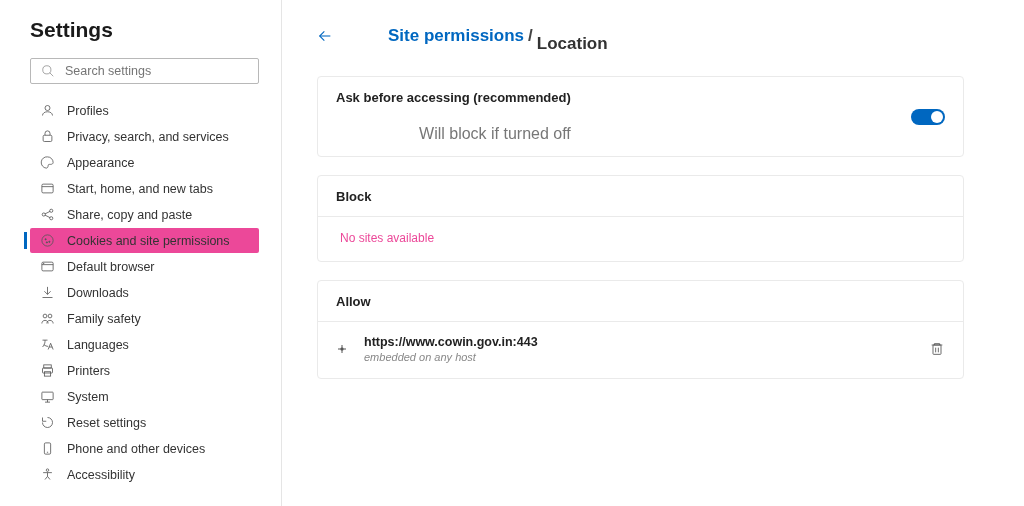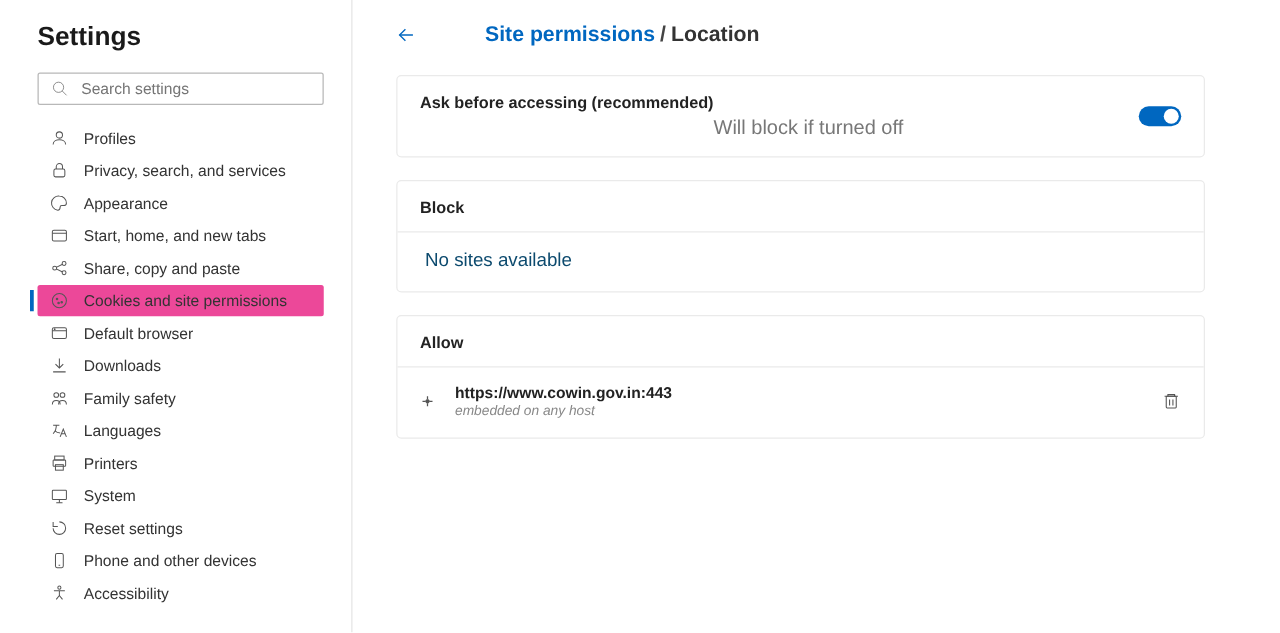--- a/index.html
+++ b/index.html
@@ -67,54 +67,54 @@
   padding: 18px 60px 0 35px;
   overflow-y: auto;
 }
 .breadcrumb {
   display: flex; align-items: center; margin-bottom: 22px;
 }
 .breadcrumb .back { width: 16px; height: 16px; margin-right: 14px; cursor:pointer; }
 .breadcrumb .back svg { stroke: #0067c0; fill:none; stroke-width:1.6; }
 .breadcrumb .link { color: #0067c0; font-size: 17px; font-weight:600;margin-left:41px; }
 .breadcrumb .sep { color: #444; font-size: 17px; margin: 0 4px; font-weight:600;}
-.breadcrumb .current { color: #333; font-size: 17px; font-weight:600;}
+.breadcrumb .current { color: #333; font-size: 17px; font-weight:600;margin-top:16px;}
 
 .card {
   border: 1px solid #eaeaea;
   border-radius: 4px;
   margin-bottom: 18px;
   background:#fff;
 }
 .card-row {
   padding: 13px 18px;
   display: flex;
   align-items: center;
   justify-content: space-between;
 }
-.card-row .texts { display:flex; flex-direction:row;text-align:right; }
+.card-row .texts { display:flex; flex-direction:column;text-align:right; }
 .label-strong { font-size: 13px; font-weight: 600; color: #222; }
 .label-sub { font-size: 16px; color: #777; margin-top: 20px; }
 
 .toggle {
   width: 34px; height: 16px; border-radius: 10px;
   background: #0067c0; position: relative; cursor:pointer;
 }
 .toggle::after {
   content:""; position:absolute; right:2px; top:2px;
   width:12px; height:12px; background:#fff; border-radius:50%;
 }
 
 .section-header {
   font-size: 13px; font-weight:600; color:#222;
   padding: 13px 18px 12px;
   border-bottom: 1px solid #eaeaea;
 }
 .empty-msg {
-  font-size: 15px; color: #0c4a6e; padding: 14px 22px 16px;
+  font-size: 12px; color: #ec4899; padding: 14px 22px 16px;
 }
 .site-row {
   display:flex; align-items:center;
   padding: 13px 18px 15px;
 }
 .expand-icon { width:12px;height:12px;margin-right:16px; display:flex;align-items:center;}
 .expand-icon svg{width:12px;height:12px;stroke:#555;fill:#555;}
 .site-texts { flex:1; }
 .site-url { font-size:12.5px; font-weight:600; color:#222; }
 .site-sub { font-size:11px; color:#888; margin-top:2px;font-style:italic;}

